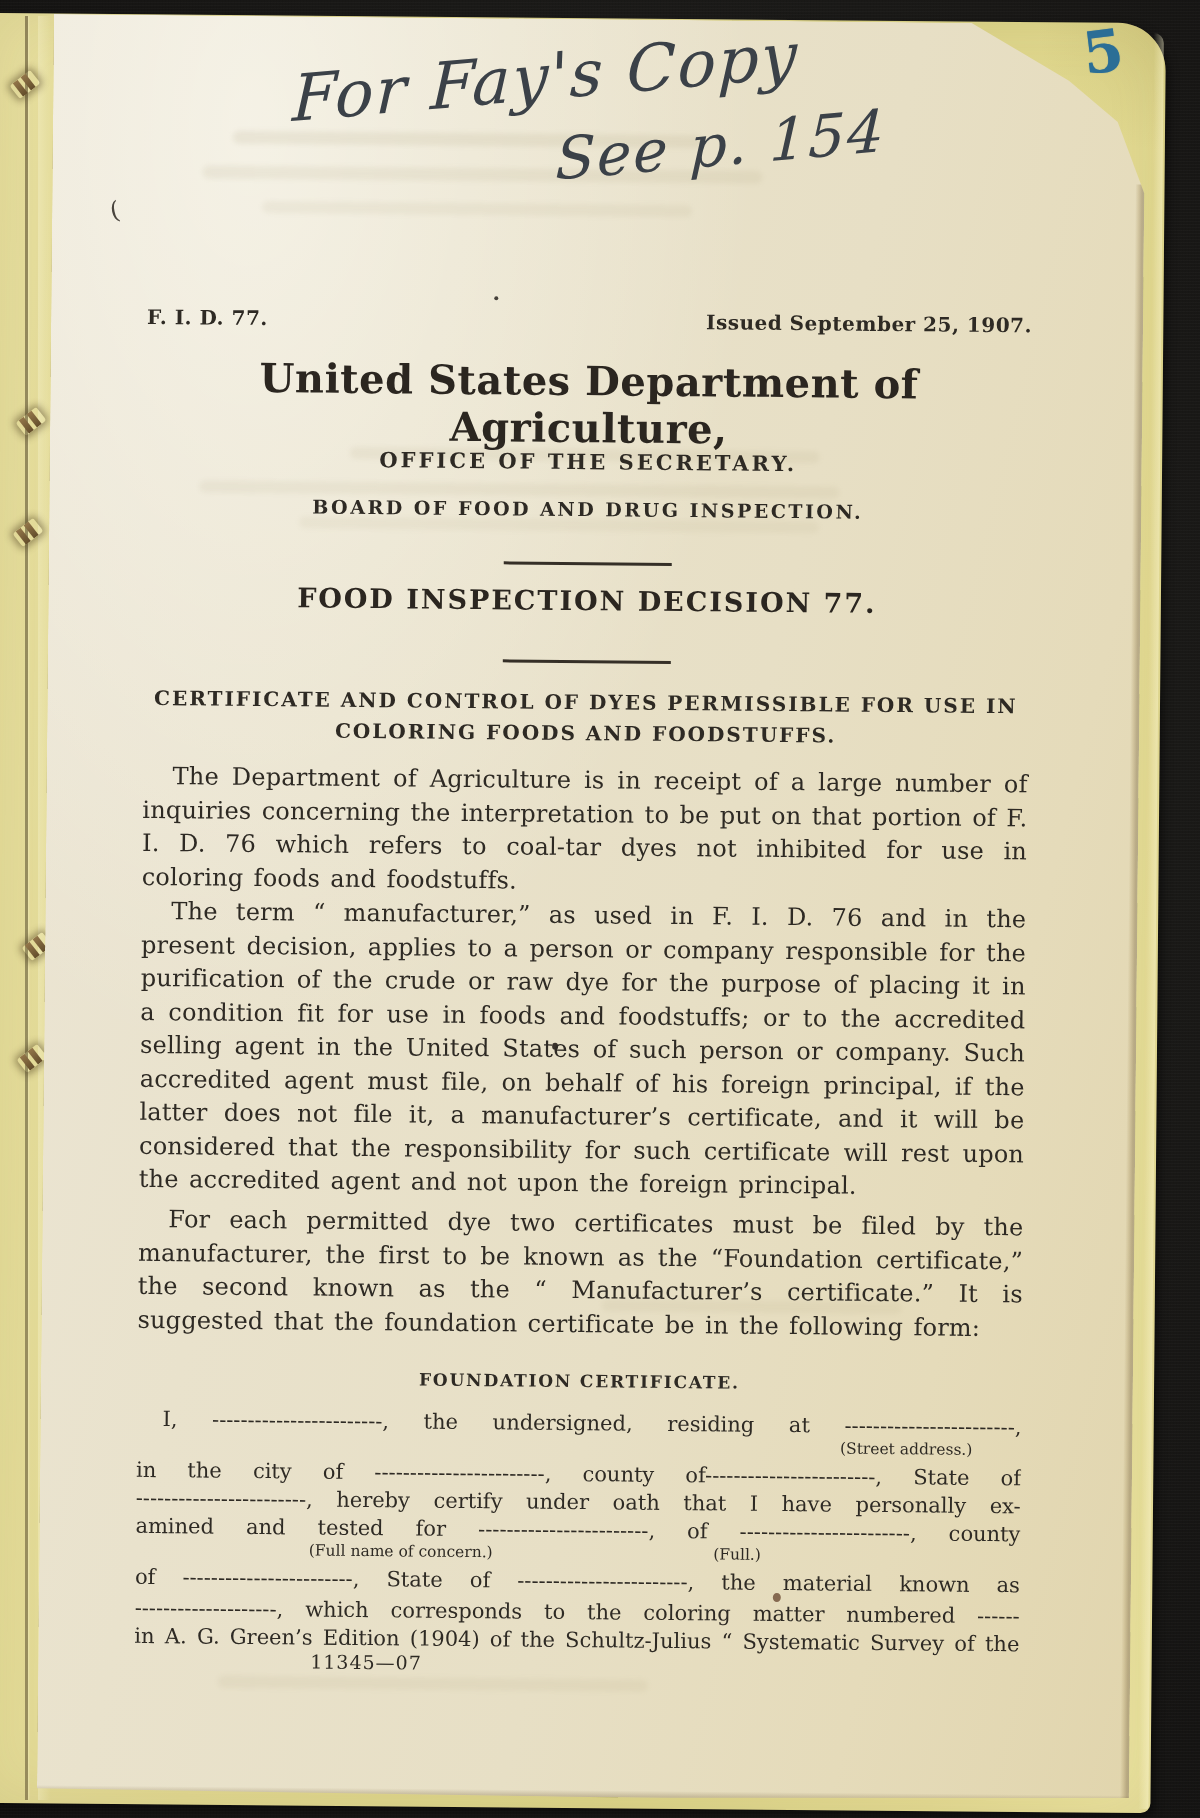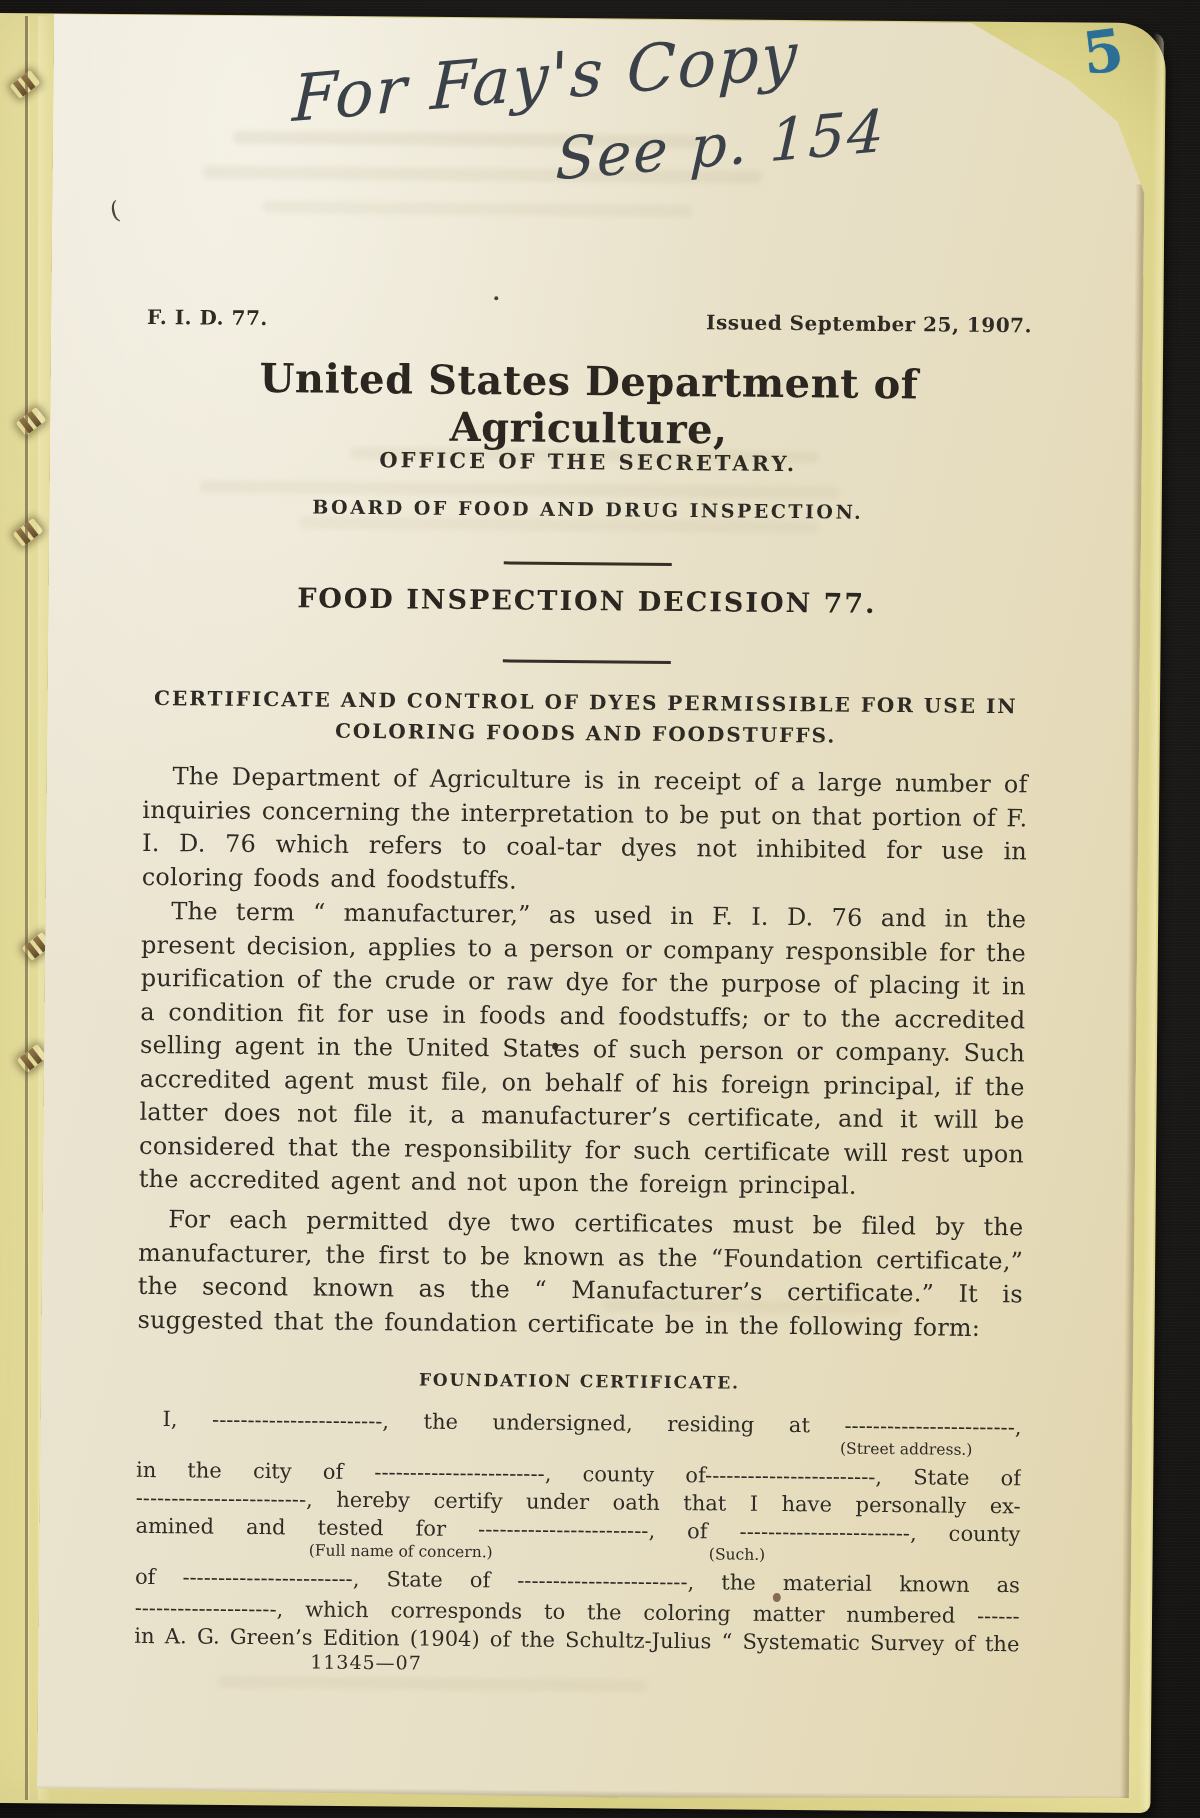--- a/index.html
+++ b/index.html
@@ -170,21 +170,21 @@
     <div class="block form">
       <div class="fl indent">I, ------------------------, the undersigned, residing at ------------------------,</div>
       <div class="lab-row">
         <span class="lab street">(Street address.)</span>
       </div>
       <div class="fl">in the city of ------------------------, county of------------------------, State of</div>
       <div class="fl">------------------------, hereby certify under oath that I have personally ex-</div>
       <div class="fl">amined and tested for ------------------------, of ------------------------, county</div>
       <div class="lab-row">
         <span class="lab concern">(Full name of concern.)</span>
-        <span class="lab city">(Such.)</span>
+        <span class="lab city">(Full.)</span>
       </div>
       <div class="fl">of ------------------------, State of ------------------------, the material known as</div>
       <div class="fl" style="margin-top:3px;">--------------------, which corresponds to the coloring matter numbered ------</div>
       <div class="fl">in A. G. Green’s Edition (1904) of the Schultz-Julius “ Systematic Survey of the</div>
     </div>
 
     <div class="code">11345—07</div>
   </div>
 
   <div class="doc-edge"></div>

